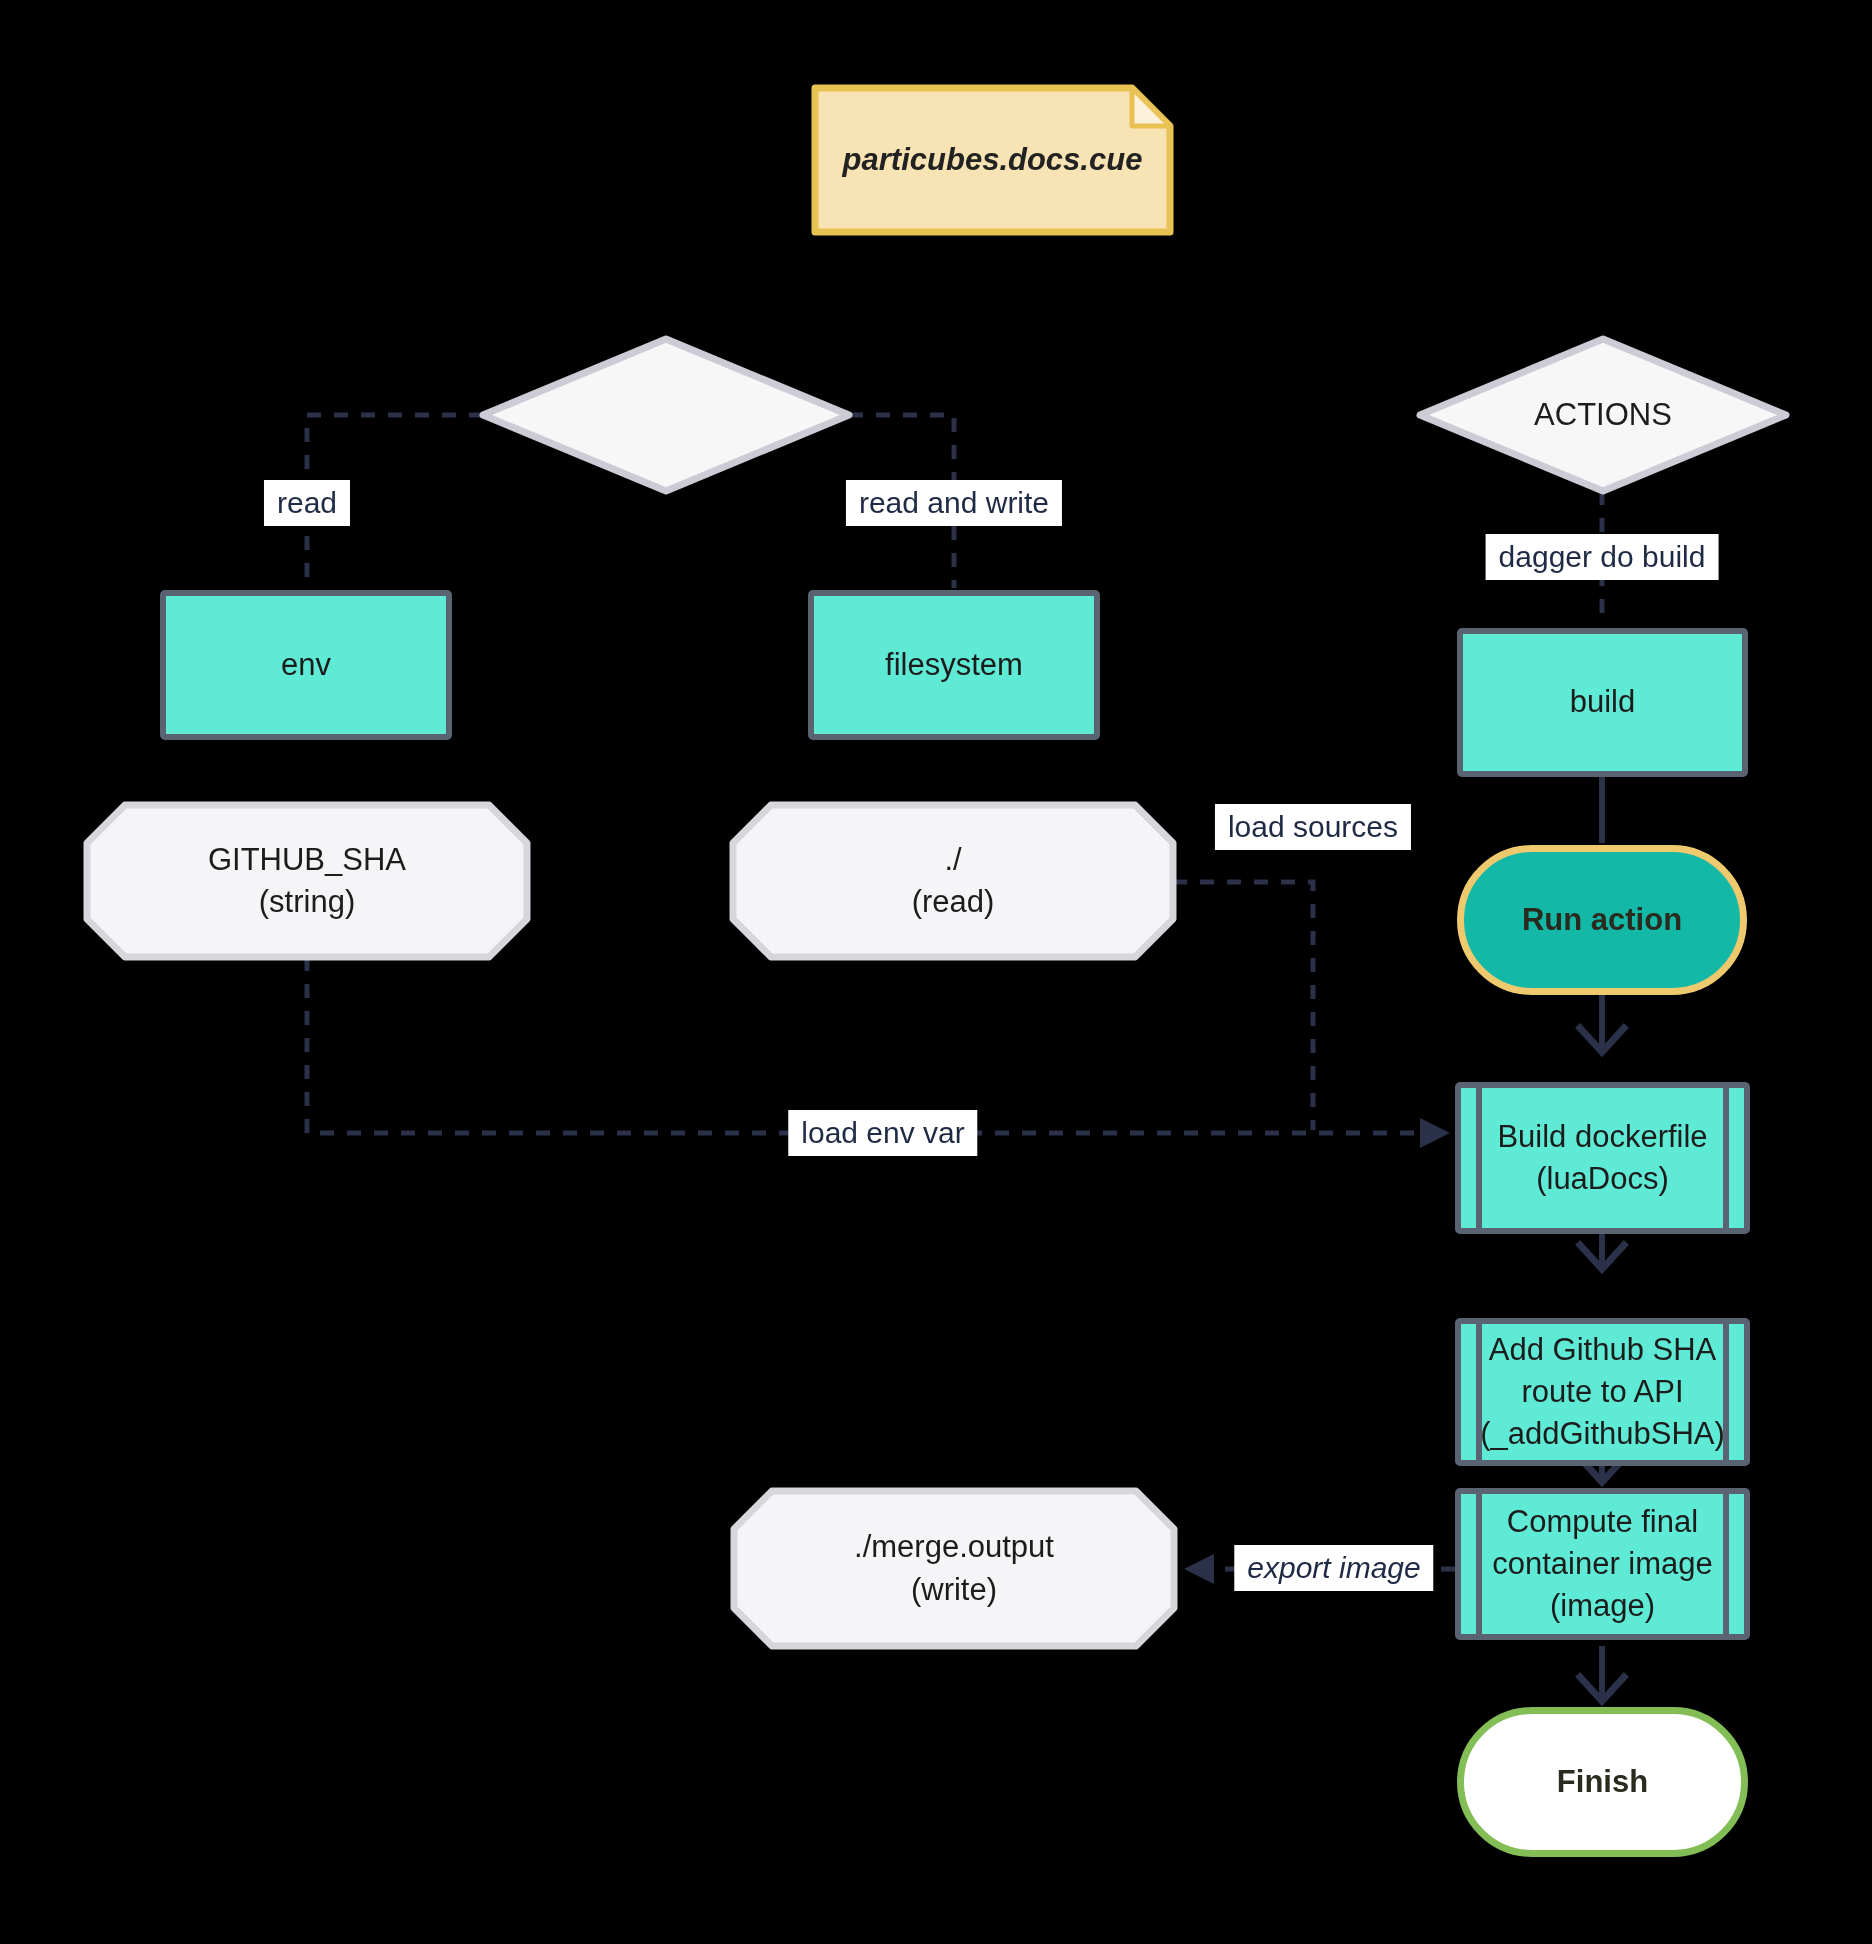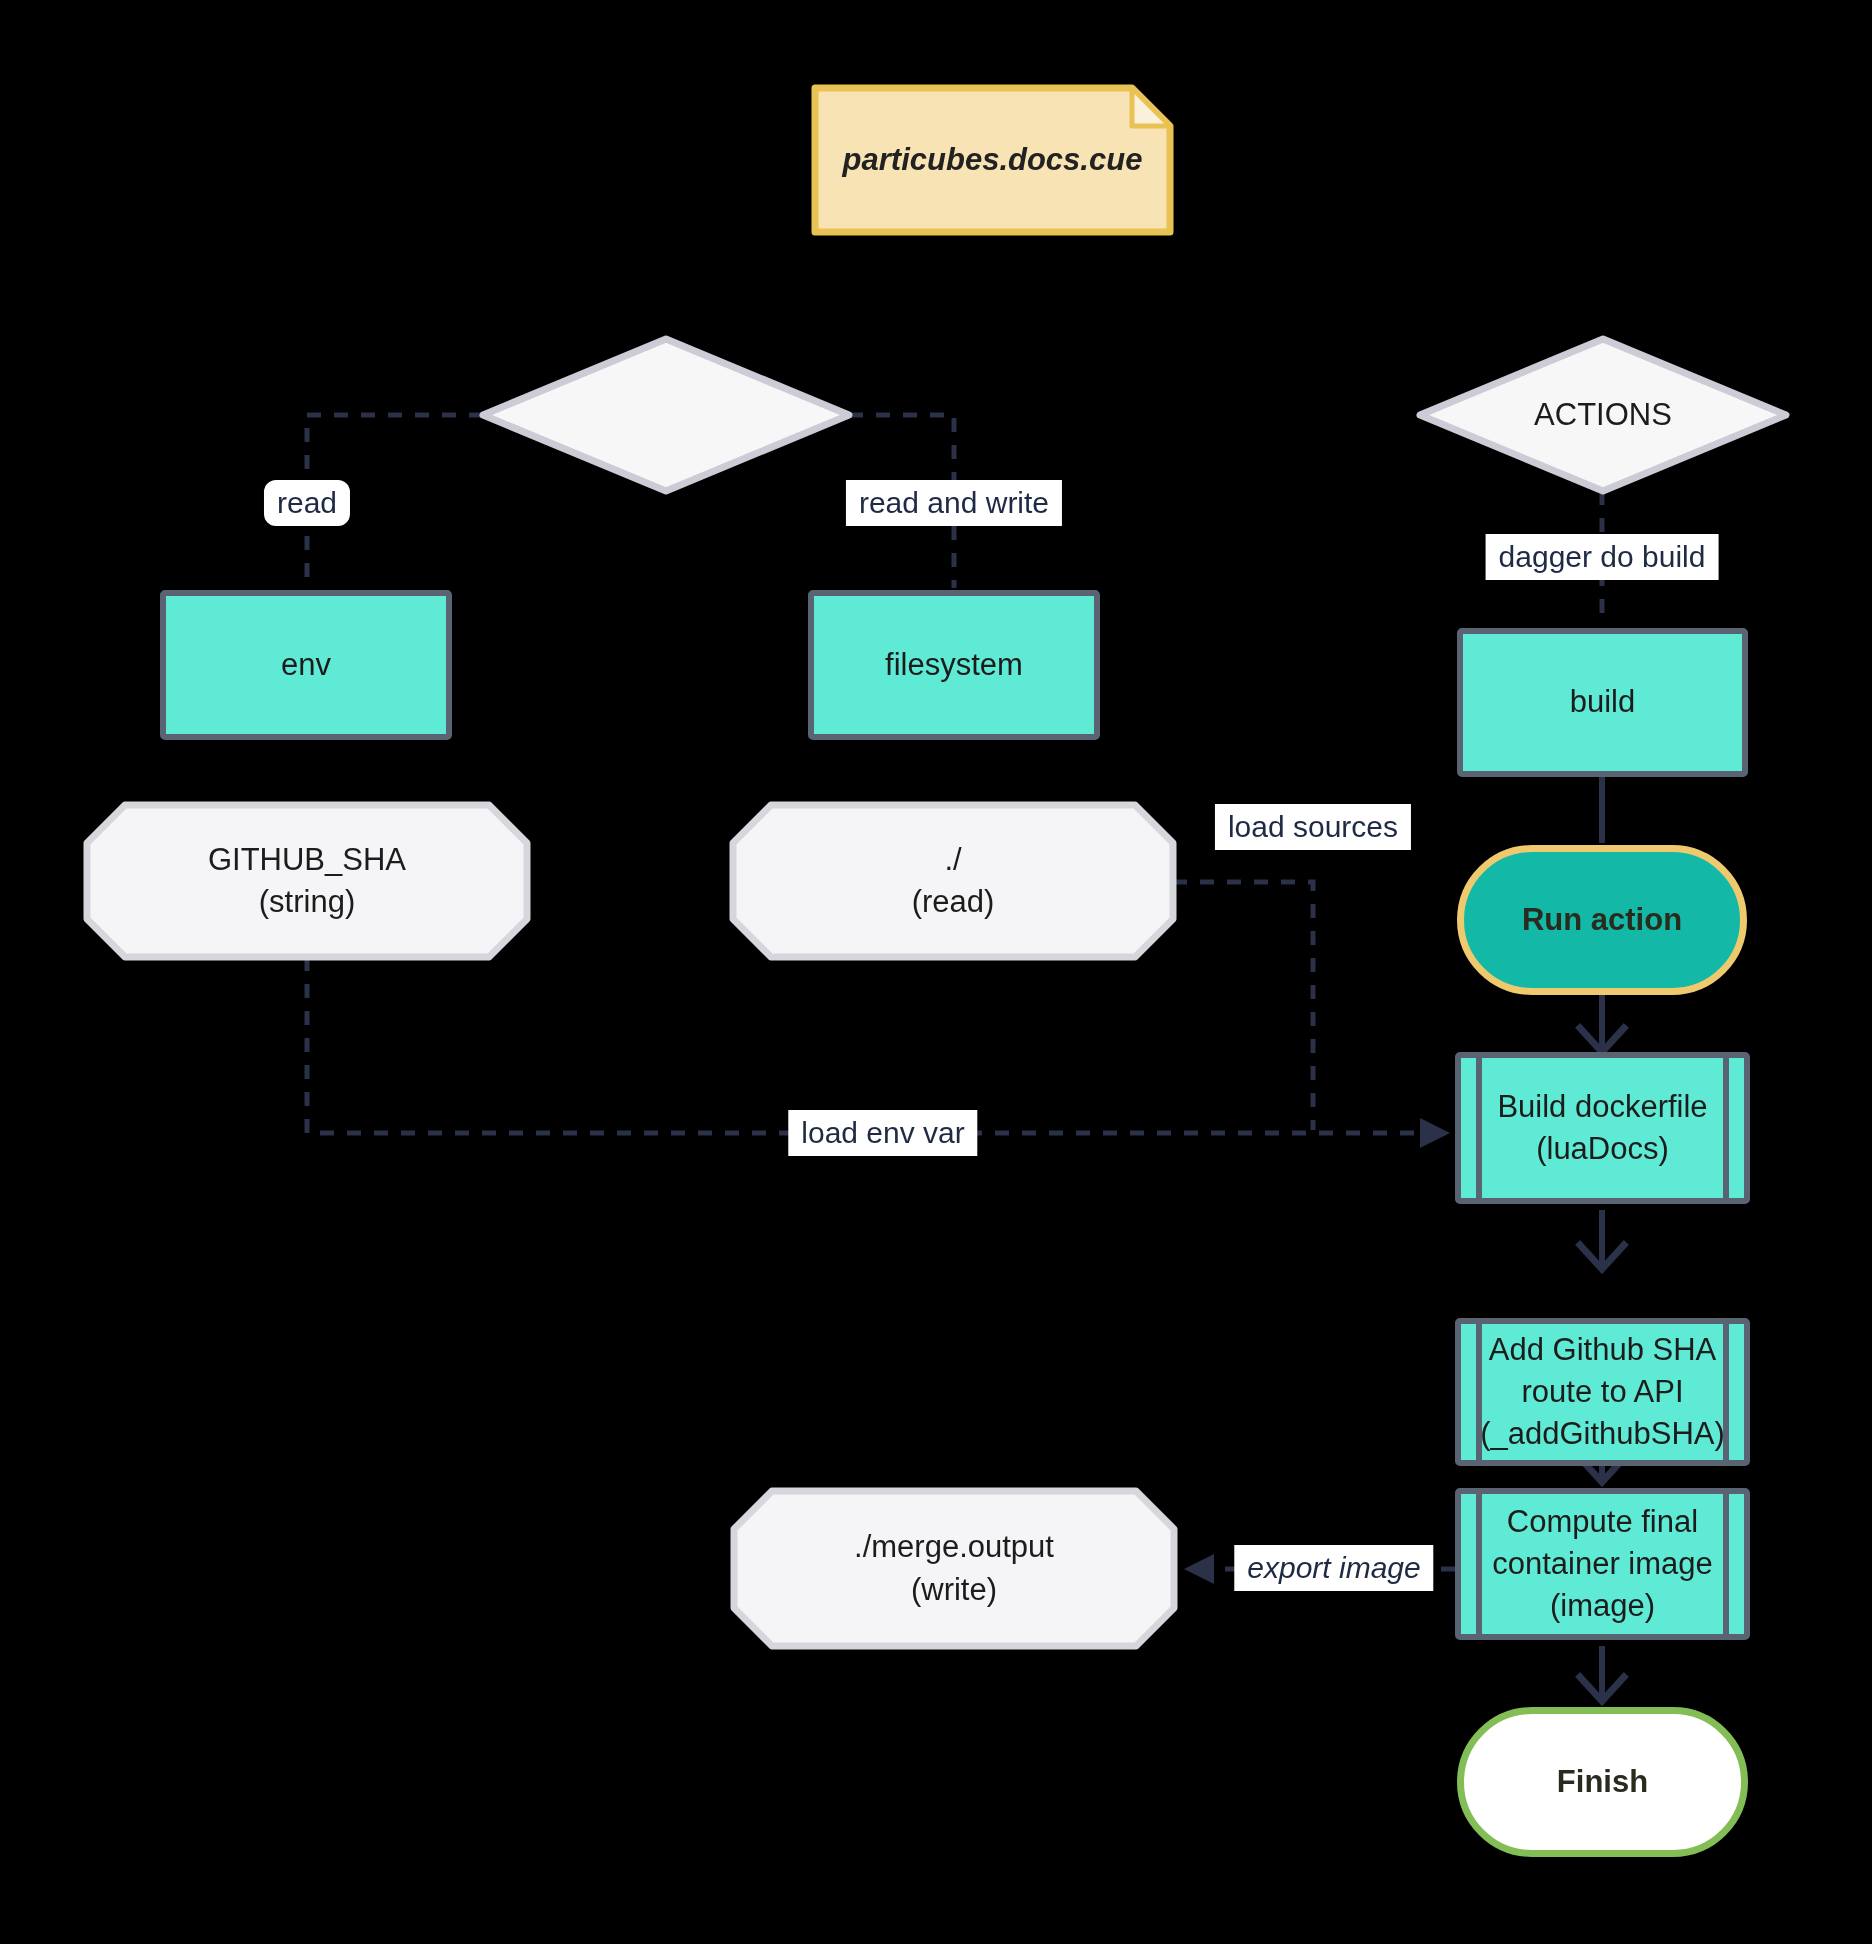--- a/index.html
+++ b/index.html
@@ -110,41 +110,41 @@
     <span>(read)</span>
   </div>
   <div class="node-label" style="left:734px; top:1491px; width:440px; height:155px;">
     <span>./merge.output</span>
     <span>(write)</span>
   </div>
 
   <div class="stadium yellow" style="left:1457px; top:845px; width:290px; height:150px;">Run action</div>
   <div class="stadium green" style="left:1457px; top:1707px; width:291px; height:150px;">Finish</div>
 
-  <div class="gray-box subroutine" style="left:1455px; top:1052px; width:295px; height:152px;">
+  <div class="gray-box subroutine" style="left:1455px; top:1082px; width:295px; height:152px;">
     <div class="lbl">
       <span>Build dockerfile</span>
       <span>(luaDocs)</span>
     </div>
   </div>
   <div class="gray-box subroutine" style="left:1455px; top:1275px; width:295px; height:148px;margin-top:43px;">
     <div class="lbl">
       <span>Add Github SHA</span>
       <span>route to API</span>
       <span>(_addGithubSHA)</span>
     </div>
   </div>
   <div class="gray-box subroutine" style="left:1455px; top:1488px; width:295px; height:152px;">
     <div class="lbl">
       <span>Compute final</span>
       <span>container image</span>
       <span>(image)</span>
     </div>
   </div>
 
-  <div class="edge-label" style="left:307px; top:503px;border-radius:12px;">read</div>
+  <div class="edge-label" style="left:307px; top:503px;">read</div>
   <div class="edge-label" style="left:954px; top:503px;">read and write</div>
   <div class="edge-label" style="left:1602px; top:557px;">dagger do build</div>
   <div class="edge-label" style="left:1313px; top:827px;">load sources</div>
   <div class="edge-label" style="left:883px; top:1133px;">load env var</div>
   <div class="edge-label" style="left:1334px; top:1568px;font-style:italic;">export image</div>
 
 </div>
 
 </body></html>

